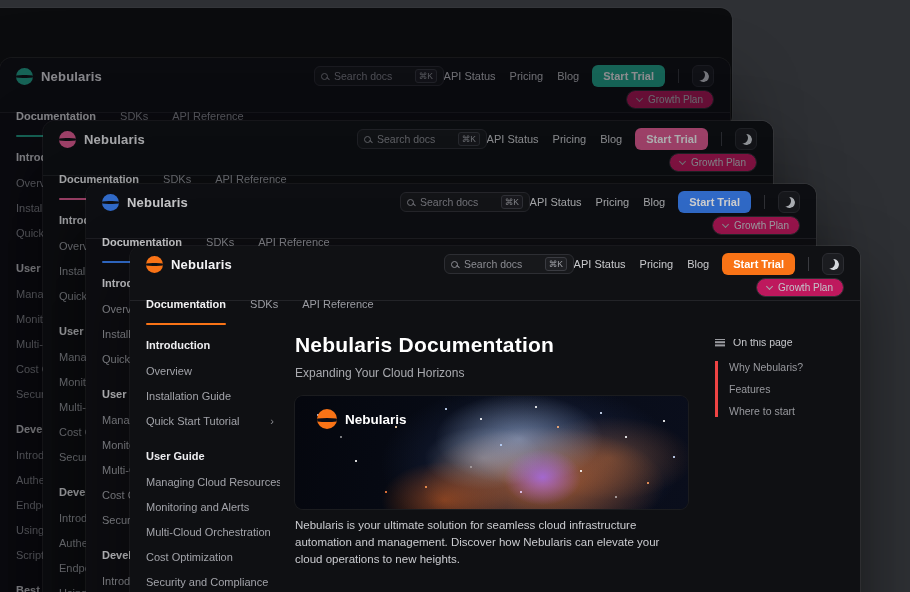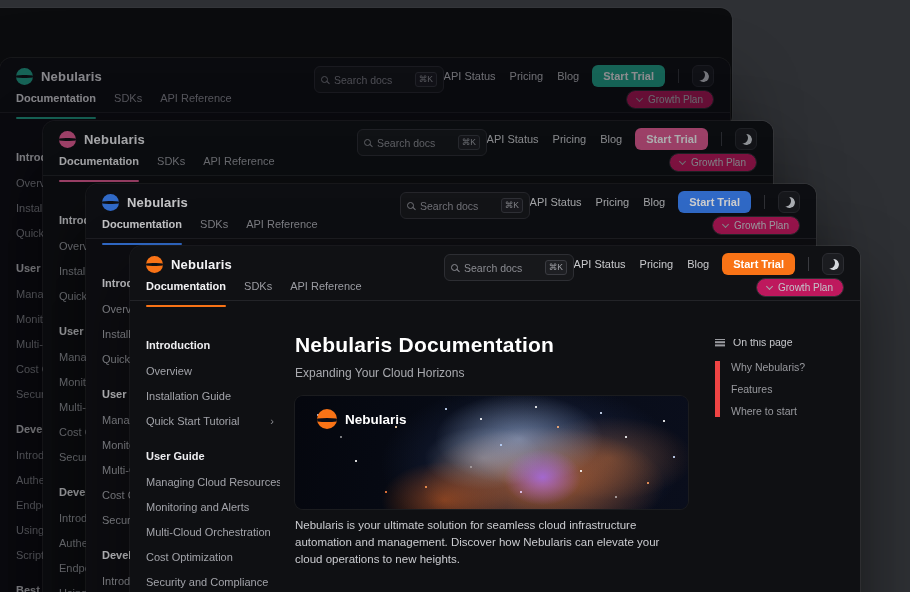--- a/index.html
+++ b/index.html
@@ -21,42 +21,42 @@
   .w0 .dim{opacity:.46} .w1 .dim{opacity:.33} .w2 .dim{opacity:.20} .w3 .dim{opacity:0}
 
   .win-header { padding:0 16px; border-bottom:1px solid #232428; background:#101114; }
   .row1 { height:34px; display:flex; align-items:center; position:relative; padding-top:2px; }
   .brand { display:flex; align-items:center; gap:8px; }
   .logo { width:17px; height:17px; border-radius:50%; background:var(--accent); position:relative; overflow:hidden; flex:none; }
   .logo::after { content:""; position:absolute; left:-3px; right:-3px; top:7px; height:3.5px;
     background:#101114; border-radius:50%; }
   .brand-name { font-size:13px; font-weight:700; color:#f4f4f6; letter-spacing:.2px; white-space:nowrap; }
 
-  .search { position:absolute; left:298px; top:8px; width:130px; height:27px; display:flex; align-items:center;
+  .search { position:absolute; left:298px; top:8px; width:130px; height:20px; display:flex; align-items:center;
     gap:6px; padding:0 6px; background:#17181b; border:1px solid #2d2e33; border-radius:6px; cursor:text; }
   .search-icon { width:7px; height:7px; border:1.2px solid #8a8b91; border-radius:50%; position:relative; flex:none; }
   .search-icon::after { content:""; position:absolute; width:4px; height:1.2px; background:#8a8b91;
     right:-3px; bottom:-1px; transform:rotate(45deg); }
   .search-ph { color:#8b8c92; font-size:10.5px; flex:1; white-space:nowrap; }
   .kbd { font-size:8.5px; color:#a3a4aa; border:1px solid #3a3b41; background:#1e1f23; border-radius:3px;
     padding:1px 3px; line-height:1.2; white-space:nowrap; }
 
   .nav { margin-left:auto; display:flex; align-items:center; gap:13px; }
   .nav-links { display:flex; gap:14px; }
   .nav-link { color:#c9cacd; font-size:11px; white-space:nowrap; cursor:pointer; }
   .start-trial { background:var(--accent); color:#fff; font-size:11px; font-weight:700; border:none;
     padding:5px 11px; border-radius:6px; cursor:pointer; white-space:nowrap; font-family:inherit; }
   .vdiv { width:1px; height:14px; background:#3a3b40; }
   .theme-btn { width:22px; height:22px; border-radius:6px; background:#1b1c20; border:1px solid #2c2d32;
     display:flex; align-items:center; justify-content:center; cursor:pointer; }
   .moon { width:11px; height:11px; border-radius:50%; box-shadow:inset -3.5px -2.5px 0 0 #d4d7dc;
     transform:rotate(-15deg); }
 
   .row2 { height:20px; display:flex; align-items:flex-start; }
-  .tabs { display:flex; gap:18px; height:100%; }
+  .tabs { display:flex; gap:24px; height:100%;margin-top:18px; }
   .tab { font-size:11px; color:#9b9ca2; position:relative; cursor:pointer; white-space:nowrap; }
   .tab.active { color:#f2f2f4; font-weight:600; }
   .tab.active::after { content:""; position:absolute; left:0; right:0; bottom:-7px; height:2px;
     background:var(--accent); border-radius:2px; }
   .growth { margin-left:auto; display:flex; align-items:center; background:#be185d; border:1px solid #2e2f34;
     border-radius:11px; padding:3px 10px; color:#c3c4c9; font-size:10px; cursor:pointer; white-space:nowrap;
     font-family:inherit; margin-top:-2px; }
   .chev { width:5px; height:5px; border-right:1.2px solid #a9aaaf; border-bottom:1.2px solid #a9aaaf;
     transform:rotate(45deg); margin-right:6px; margin-top:-3px; }
 
@@ -100,21 +100,21 @@
   .btn { font-size:11px; font-weight:700; padding:6px 13px; border-radius:6px; border:none; cursor:pointer;
     font-family:inherit; white-space:nowrap; }
   .btn.primary { background:var(--accent); color:#fff; }
   .btn.secondary { background:rgba(249,115,22,.13); color:var(--accent); }
 
   .toc { flex:1; margin-left:27px; overflow:hidden; }
   .toc-head { display:flex; align-items:center; gap:8px; color:#c6c7cb; font-size:10.5px; margin-top:-3px;
     white-space:nowrap; }
   .toc-icon { width:10px; height:1.4px; background:#9a9ba0; box-shadow:0 3.2px 0 #9a9ba0, 0 6.4px 0 #9a9ba0;
     margin-top:-6px; flex:none; }
-  .toc-list { list-style:none; margin-top:13px; border-left:5px solid #ef4444; }
+  .toc-list { list-style:none; margin-top:13px; border-left:3px solid #ef4444; }
   .toc-item { font-size:10.5px; color:#98999e; padding-left:11px; margin-bottom:10px; white-space:nowrap;
     cursor:pointer; }
 </style>
 </head>
 <body>
 
 <div id="stage">
   <div class="backplate"></div>
 <section class="window w0" style="--accent: #26b397;">
     <div class="win-header">

